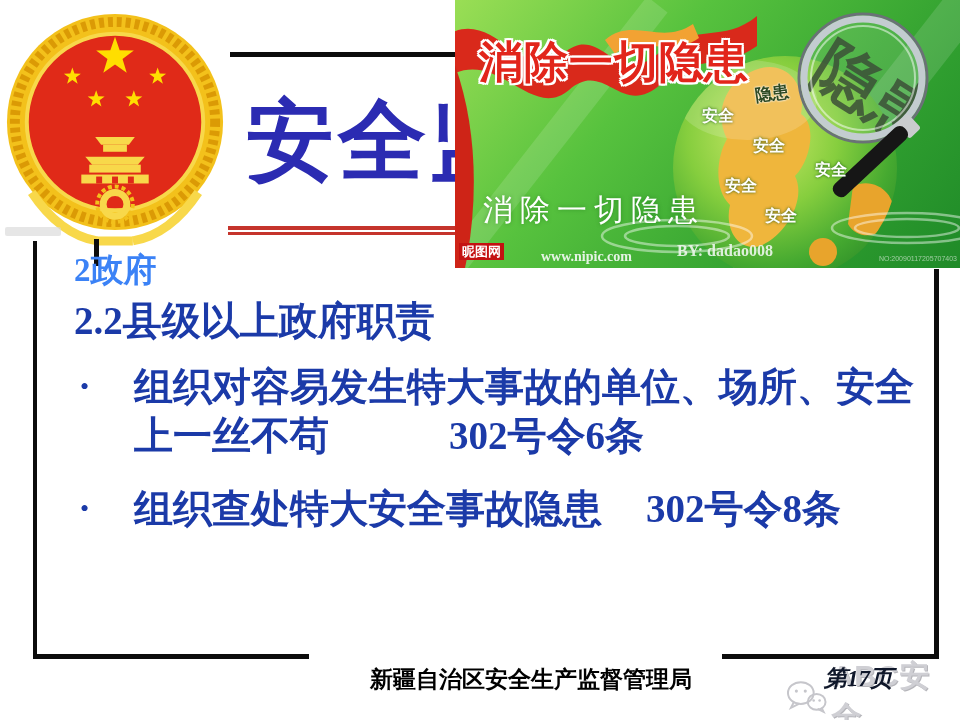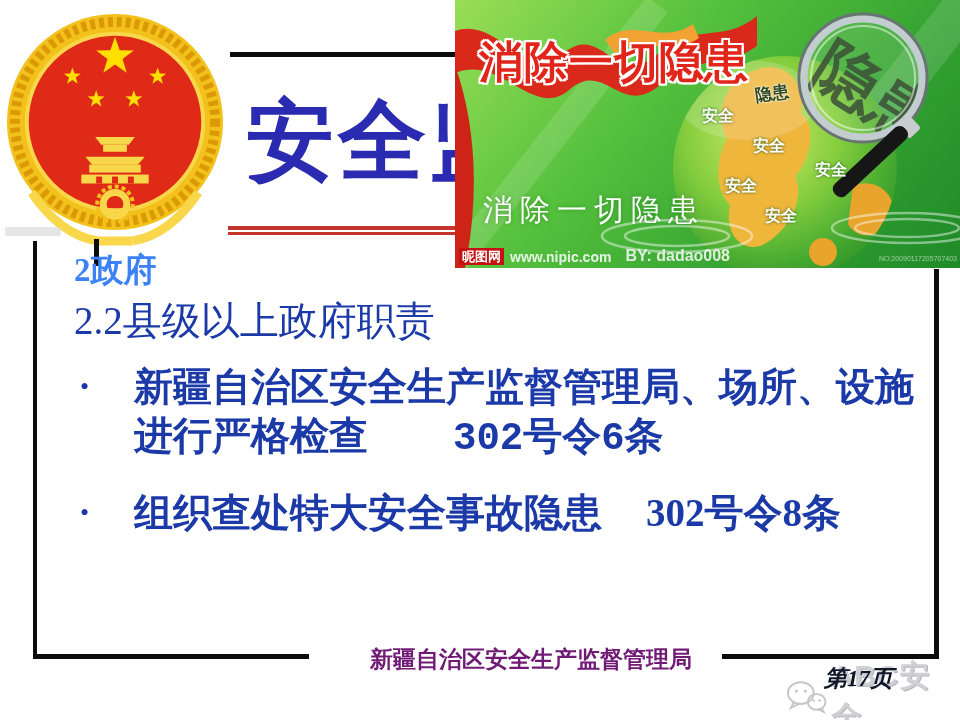--- a/index.html
+++ b/index.html
@@ -25,50 +25,50 @@
             font-size:44px;line-height:1;color:#E2251B;letter-spacing:1px;white-space:nowrap;z-index:3;
             text-shadow:2px 0 0 #fff,-2px 0 0 #fff,0 2px 0 #fff,0 -2px 0 #fff,
                         2px 2px 0 #fff,-2px -2px 0 #fff,2px -2px 0 #fff,-2px 2px 0 #fff;}
   .slogan{position:absolute;left:28px;top:190px;font-family:"Liberation Sans",sans-serif;font-size:30px;
           color:#fff;letter-spacing:7px;white-space:nowrap;z-index:3;text-shadow:0 0 4px rgba(0,80,0,.4);}
   .globe-label{position:absolute;font-family:"Liberation Sans",sans-serif;font-weight:bold;font-size:16px;
                color:#fff;text-shadow:0 0 3px rgba(0,70,0,.85);z-index:3;white-space:nowrap;}
   .gl1{left:247px;top:106px}.gl2{left:298px;top:136px}.gl3{left:270px;top:176px}.gl4{left:360px;top:160px}.gl5{left:310px;top:206px}
   .hazard-small{position:absolute;left:300px;top:82px;font-family:"Liberation Sans",sans-serif;font-weight:bold;
                 font-size:17px;color:#2E4A22;text-shadow:0 0 2px #fff,0 0 2px #fff;transform:rotate(-8deg);z-index:3;}
-  .credit{position:absolute;left:4px;bottom:3px;display:flex;align-items:flex-end;z-index:3;
-          font-family:Liberation Sans, sans-serif;}
+  .credit{position:absolute;left:4px;bottom:3px;display:flex;align-items:center;z-index:3;
+          font-family:Liberation Serif, serif;gap:31px;}
   .credit .site{background:#C41111;color:#fff;font-size:13px;font-weight:bold;padding:0 3px;line-height:17px;}
   .credit .url{color:#eef7ee;font-size:14px;font-weight:bold;margin-left:6px;opacity:.95;margin-top:12px;}
   .credit .author{color:#eef7ee;font-size:16px;font-weight:bold;margin-left:14px;opacity:.9;}
   .serial{position:absolute;right:3px;bottom:6px;font-family:"Liberation Sans",sans-serif;font-size:7px;
           color:rgba(255,255,255,.55);z-index:3;}
 
   
   .frame-left{position:absolute;left:33px;top:241px;width:4px;height:416px;background:#0c0c0c;}
   .frame-right{position:absolute;left:934px;top:269px;width:5px;height:390px;background:#0c0c0c;}
   .frame-bottom-left{position:absolute;left:33px;top:654px;width:276px;height:5px;background:#0c0c0c;}
   .frame-bottom-right{position:absolute;left:722px;top:654px;width:217px;height:5px;background:#0c0c0c;}
   .tick{position:absolute;left:94px;top:239px;width:5px;height:27px;background:#0c0c0c;}
 
   
   .body{position:absolute;left:74px;top:252px;width:846px;}
   .sec{font-size:33px;font-weight:bold;color:#3b82f6;line-height:1.15;}
-  .subsec{font-size:39px;font-weight:normal;color:#1B3AA8;line-height:1.15;margin-top:9px;}
+  .subsec{font-size:39px;font-weight:bold;color:#1B3AA8;line-height:1.15;margin-top:9px;}
   .bullets{margin-top:18px;}
   .bullet{display:flex;margin-bottom:24px;}
   .bullet .dot{width:54px;flex:none;color:#1B3AA8;font-size:26px;line-height:50px;padding-left:6px;}
   .bullet .btxt{font-size:39px;font-weight:bold;color:#1B3AA8;line-height:1.26;}
   .bullet .ref{font-weight:bold;white-space:nowrap;}
-  .b1 .ref{margin-left:85px;font-family:Liberation Mono, monospace;}
+  .b1 .ref{margin-left:120px;}
   .b2 .ref{margin-left:44px;}
 
   
-  .footer-org{position:absolute;left:331px;top:644px;width:400px;text-align:center;font-weight:bold;
-              font-size:23px;color:#701a75;z-index:2;white-space:nowrap;}
+  .footer-org{position:absolute;left:331px;top:664px;width:400px;text-align:center;font-weight:bold;
+              font-size:23px;color:#000000;z-index:2;white-space:nowrap;}
   .abc{position:absolute;left:786px;top:656px;display:flex;align-items:center;z-index:3;}
   .abc .wtxt{font-family:"Liberation Sans",sans-serif;font-weight:bold;font-size:30px;color:#cfcfd4;
              letter-spacing:1px;text-shadow:1px 1px 0 #b5b5ba;margin-left:4px;}
   .pagenum{position:absolute;left:824px;top:663px;font-style:italic;font-weight:bold;font-size:23px;
            color:#0f172a;z-index:4;}
 </style>
 </head>
 <body>
 
 <div id="slide">
@@ -198,21 +198,21 @@
   <div class="frame-bottom-left"></div>
   <div class="frame-bottom-right"></div>
   <div class="tick"></div>
 
   <div class="body">
     <div class="sec">2政府</div>
     <div class="subsec">2.2县级以上政府职责</div>
     <div class="bullets">
       <div class="bullet b1">
         <span class="dot">•</span>
-        <div class="btxt"><span>新疆自治区安全生产监督管理局、场所、设施进行严格检查</span><span class="ref">302号令6条</span></div>
+        <div class="btxt"><span>组织对容易发生特大事故的单位、场所、安全上一丝不苟</span><span class="ref">302号令6条</span></div>
       </div>
       <div class="bullet b2">
         <span class="dot">•</span>
         <div class="btxt"><span>组织查处特大安全事故隐患</span><span class="ref">302号令8条</span></div>
       </div>
     </div>
   </div>
 
   <div class="footer-org">新疆自治区安全生产监督管理局</div>
 

